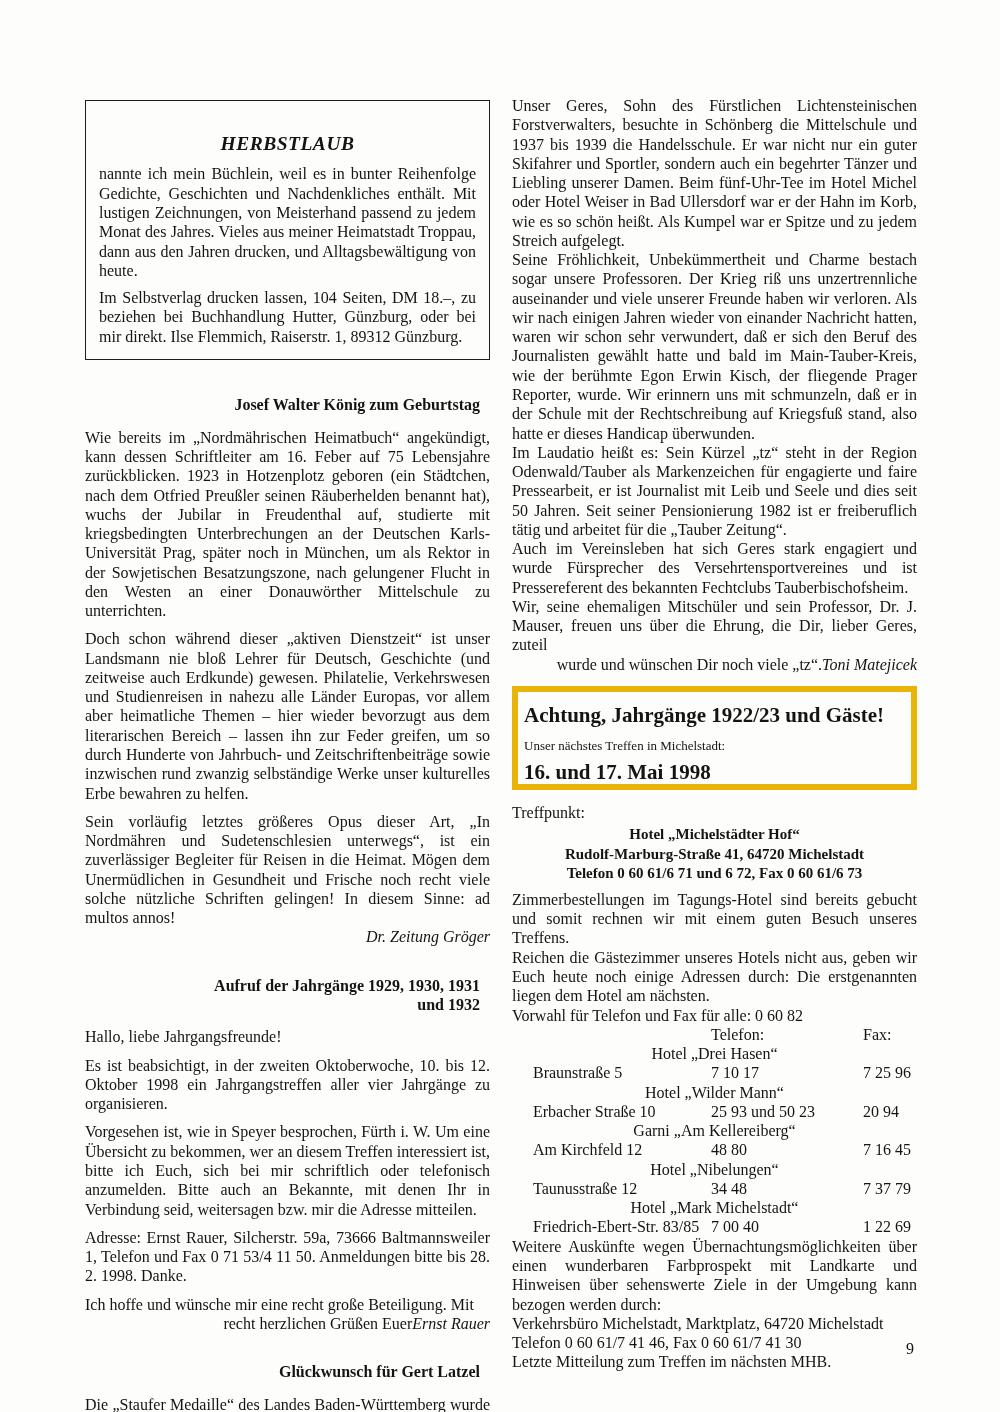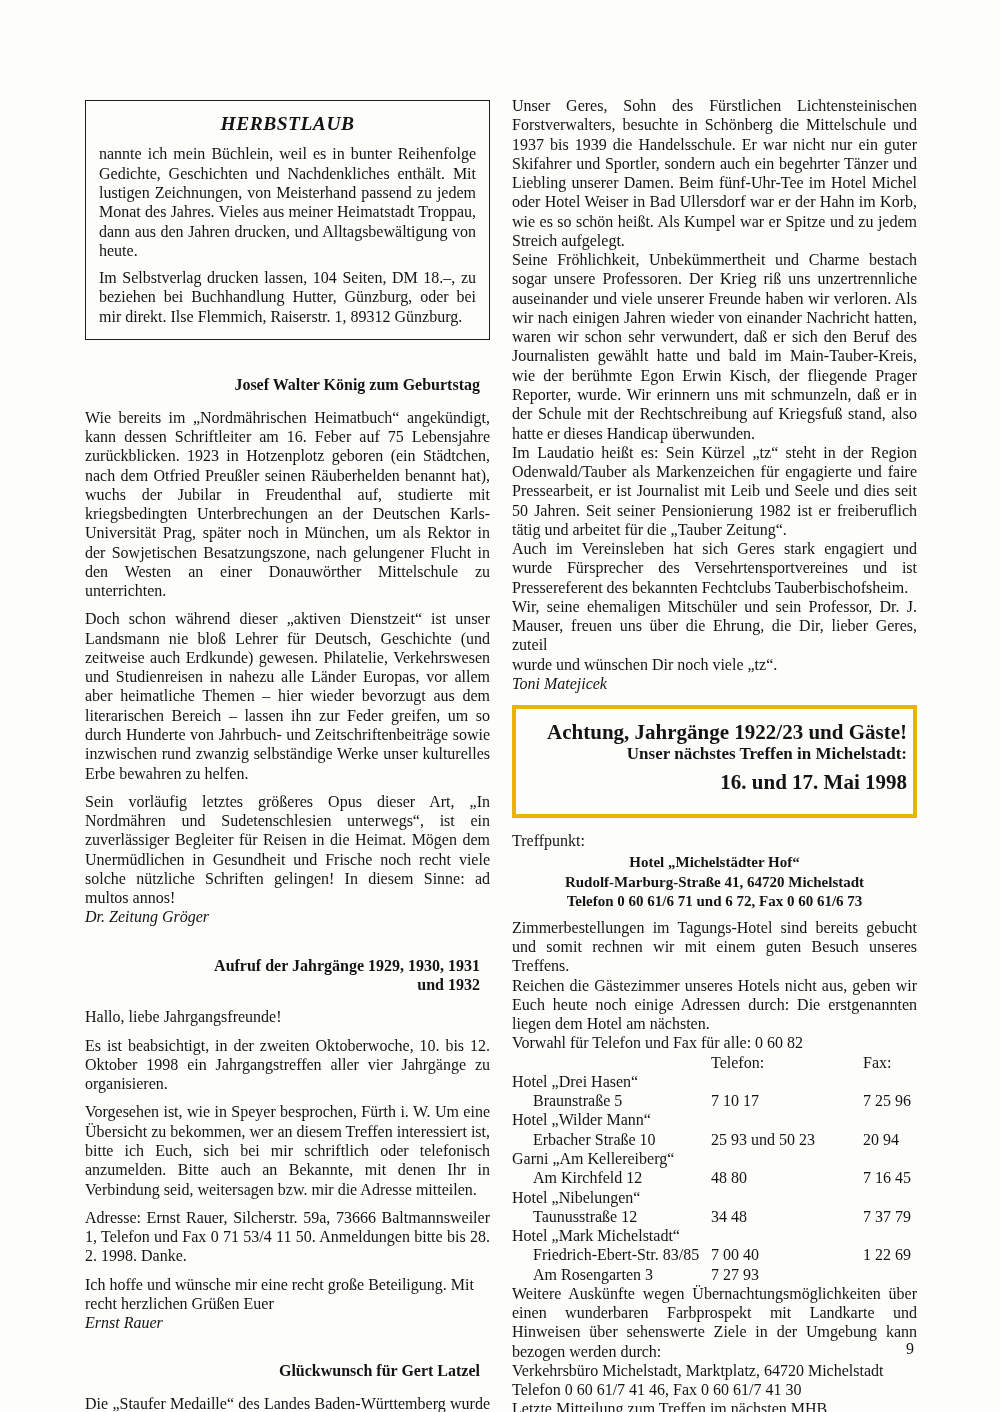--- a/index.html
+++ b/index.html
@@ -15,57 +15,57 @@
     overflow:hidden;
   }
   .columns { display:flex; gap:22px; }
   .col { width:405px; font-size:16px; line-height:1.205; text-align:justify; }
   .col p { margin:0; }
   .col-left p { margin:0 0 9px; }
   .tight { margin:0 !important; }
 
   .box {
     border:1.5px solid #1e1e1e;
-    padding:9px 13px 13px;
+    padding:29px 13px 13px;
     margin:4px 0 0;
   }
   .box p { margin:0 0 8px; }
   .box p:last-child { margin-bottom:0; }
   .box-title {
     text-align:center; font-style:italic; font-weight:bold;
     font-size:19.5px; margin:2px 0 9px; letter-spacing:0.5px;
   }
 
   .section-title {
     font-weight:bold; font-size:16px; line-height:1.18;
     text-align:right; margin:30px 10px 13px;
   }
   .title-first { margin-top:36px; }
 
-  .sig-line { display:flex; justify-content:flex-end; margin:0 0 9px;flex-direction:column; }
+  .sig-line { display:flex; justify-content:flex-end; margin:0 0 9px; }
   .sig-line.flush { margin:0; }
   .sig { font-style:italic; white-space:nowrap; }
 
   .announce-box {
-    border:4px solid #eab308; text-align:right;
-    padding:11px 6px 20px; margin:12px 0 13px;
+    border:6px solid #eab308; text-align:left;
+    padding:11px 6px 0; margin:12px 0 13px;
   }
   .announce-l1 { font-size:21px; font-weight:bold; line-height:1.15; }
-  .announce-l2 { font-size:17px; font-weight:bold; margin-top:0; line-height:1.15; }
+  .announce-l2 { font-size:13px; font-weight:normal; margin-top:12px; line-height:1.15; }
   .announce-l3 { font-size:21px; font-weight:bold; margin-top:6px; line-height:1.15; }
 
   .plain-left { text-align:left; }
   .bold-center { text-align:center; font-weight:bold; font-size:15px; line-height:1.3; margin:3px 0 6px; }
   .center-line { text-align:left; }
 
   .t-grid { display:grid; grid-template-columns:199px 152px 54px; }
   .t-cell { text-align:left; white-space:nowrap; }
   .t-header .t-cell { }
   .street { padding-left:21px; }
-  .hotel-name { text-align:left; }
+  .hotel-name { text-align:center; }
 
   .page-number { position:absolute; right:86px; top:1340px; font-size:16px; }
 </style>
 </head>
 <body>
 
 <div class="page">
   <div class="columns">
 
     <div class="col col-left">
@@ -172,25 +172,20 @@
         </div>
         <div>
           <div class="hotel-name">Hotel „Mark Michelstadt“</div>
           <div class="t-grid">
             <span class="t-cell street">Friedrich-Ebert-Str. 83/85</span>
             <span class="t-cell">7 00 40</span>
             <span class="t-cell">1 22 69</span>
           </div>
         </div>
         <div>
-          <div class="t-grid">
-            <span class="t-cell street">Am Rosengarten 3</span>
-            <span class="t-cell">7 27 93</span>
-            <span class="t-cell"></span>
-          </div>
         </div>
       </div>
 
       <p>Weitere Auskünfte wegen Übernachtungsmöglichkeiten über einen wunderbaren Farbprospekt mit Landkarte und Hinweisen über sehenswerte Ziele in der Umgebung kann bezogen werden durch:</p>
       <div class="center-line">Verkehrsbüro Michelstadt, Marktplatz, 64720 Michelstadt</div>
       <div class="center-line">Telefon 0 60 61/7 41 46, Fax 0 60 61/7 41 30</div>
       <p class="plain-left">Letzte Mitteilung zum Treffen im nächsten MHB.</p>
 
     </div>
   </div>

